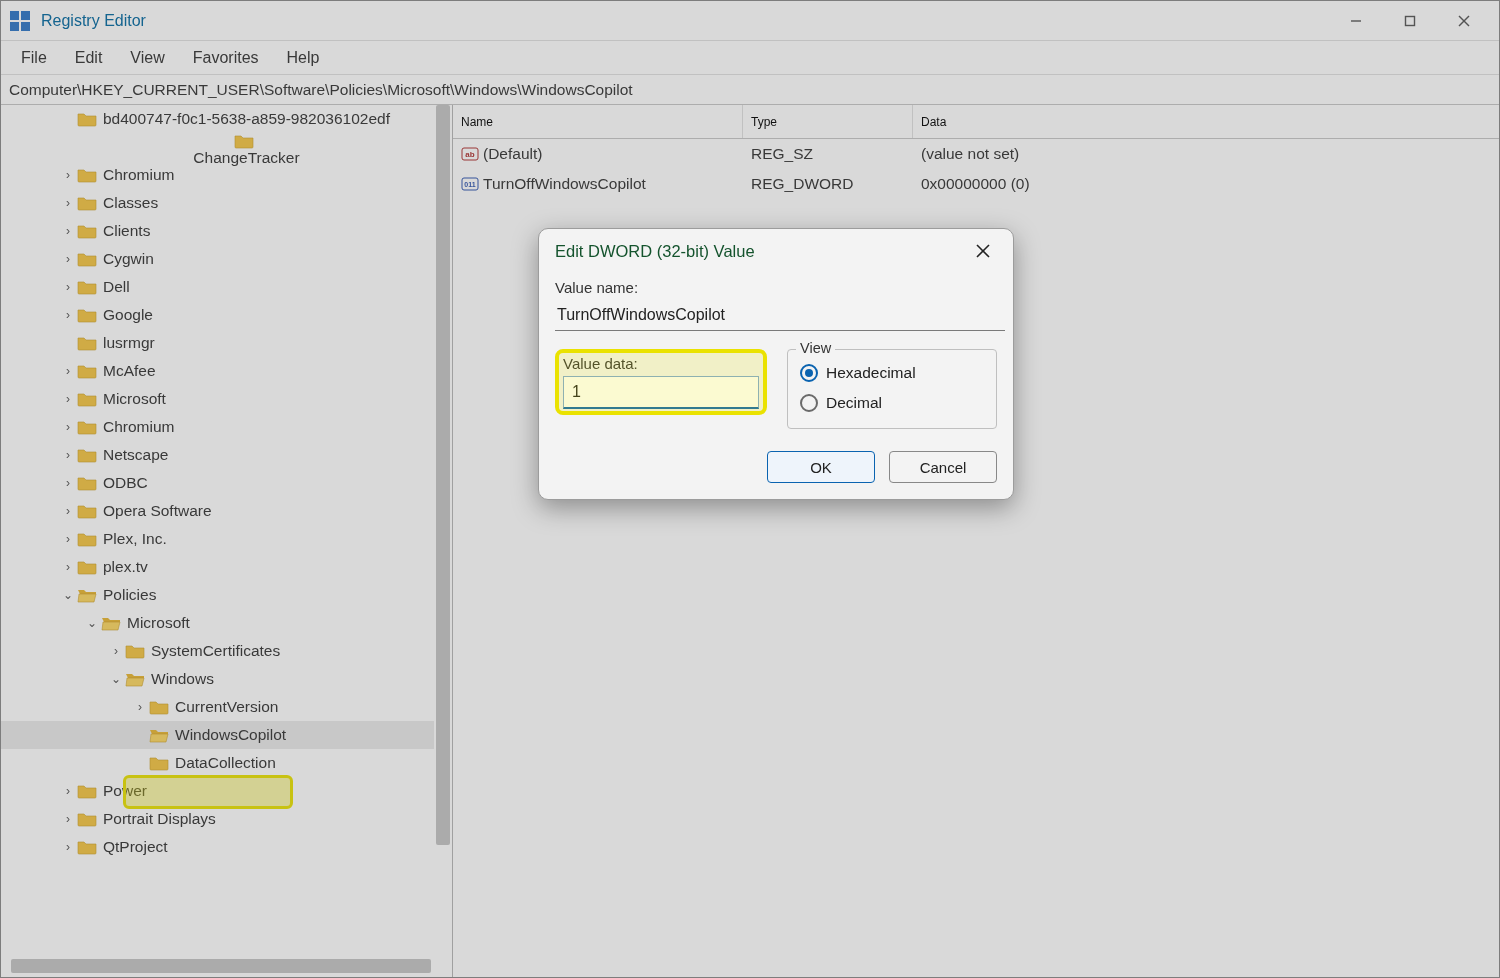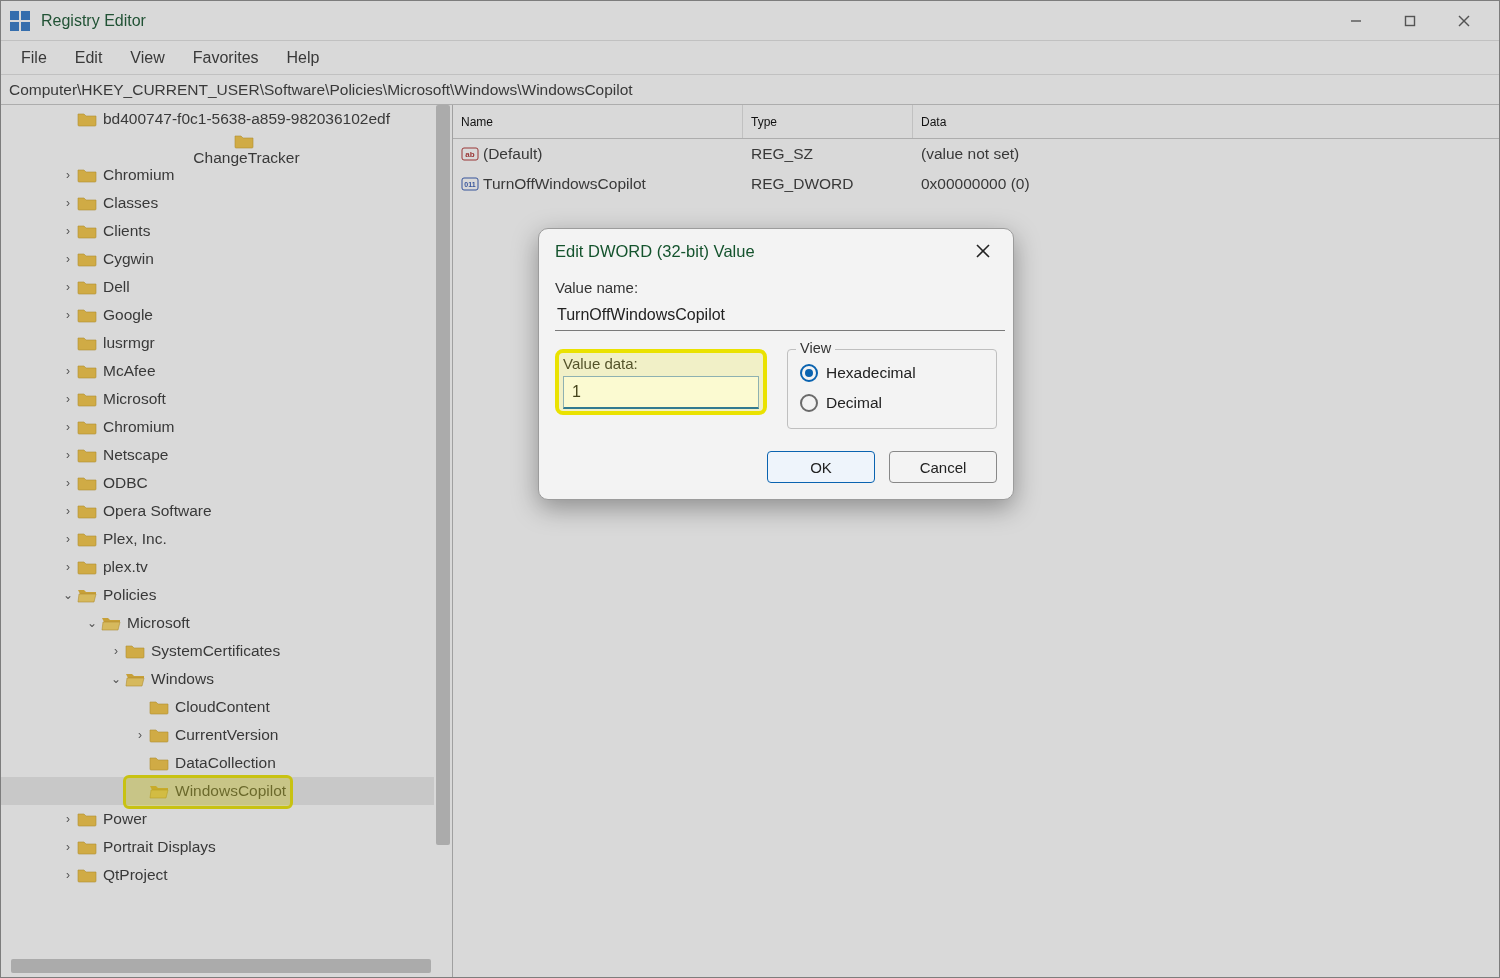--- a/index.html
+++ b/index.html
@@ -8,21 +8,21 @@
   
   body { position: relative; background: #fff; }
   .dim-overlay { position: absolute; inset: 0; background: rgba(80,80,80,0.22); pointer-events: none; z-index: 5; }
 
   
   .window { position: absolute; inset: 0; border: 1px solid #8a8a8a; background: #fff; display: flex; flex-direction: column; }
 
   
   .titlebar { height: 40px; display: flex; align-items: center; padding: 0 8px; background: #fff; border-bottom: 1px solid #e0e0e0; }
   .titlebar .app-icon { width: 22px; height: 22px; margin-right: 10px; }
-  .title-text { font-size: 16px; color: #14532d; flex: 0 0 auto; }
+  .title-text { font-size: 16px; color: #0369a1; flex: 0 0 auto; }
   .title-spacer { flex: 1; }
   .caption-btns { display: flex; gap: 0; }
   .caption-btn { width: 54px; height: 40px; display: flex; align-items: center; justify-content: center; color: #555; }
   .caption-btn svg { width: 14px; height: 14px; }
 
   
   .menubar { height: 34px; display: flex; align-items: center; padding: 0 6px; border-bottom: 1px solid #e0e0e0; }
   .menu-item { padding: 4px 14px; font-size: 16px; color: #333; }
 
   
@@ -318,55 +318,46 @@
             <span class="chev">⌄</span>
             <span class="folder">
               <svg viewBox="0 0 20 16">
                 <path d="M1 3 h6 l2 2 h10 v2 h-16 z" fill="#e8b631"></path>
                 <path d="M2 7 h17 l-2 8 h-16 z" fill="#fcd661" stroke="#caa026" stroke-width="0.6"></path>
               </svg>
             </span>
             <span>Windows</span>
           </div>
           <div class="tree-item" style="padding-left: 130px;">
+            <span class="chev">›</span>
+            <span class="folder">
+              <svg viewBox="0 0 20 16">
+                <path d="M1 3 h6 l2 2 h10 v9 a1 1 0 0 1 -1 1 h-16 a1 1 0 0 1 -1 -1 z" fill="#f4c542" stroke="#caa026" stroke-width="0.6"></path>
+              </svg>
+            </span>
+            <span>CurrentVersion</span>
+          </div>
+          <div class="tree-item hl" style="padding-left: 130px;">
             <span class="chev"></span>
             <span class="folder">
               <svg viewBox="0 0 20 16">
-                <path d="M1 3 h6 l2 2 h10 v9 a1 1 0 0 1 -1 1 h-16 a1 1 0 0 1 -1 -1 z" fill="#f4c542" stroke="#caa026" stroke-width="0.6"></path>
-              </svg>
-            </span>
-            <span>CloudContent</span>
-          </div>
-          <div class="tree-item" style="padding-left: 130px;">
-            <span class="chev">›</span>
-            <span class="folder">
-              <svg viewBox="0 0 20 16">
-                <path d="M1 3 h6 l2 2 h10 v9 a1 1 0 0 1 -1 1 h-16 a1 1 0 0 1 -1 -1 z" fill="#f4c542" stroke="#caa026" stroke-width="0.6"></path>
-              </svg>
-            </span>
-            <span>CurrentVersion</span>
+                <path d="M1 3 h6 l2 2 h10 v2 h-16 z" fill="#e8b631"></path>
+                <path d="M2 7 h17 l-2 8 h-16 z" fill="#fcd661" stroke="#caa026" stroke-width="0.6"></path>
+              </svg>
+            </span>
+            <span>WindowsCopilot</span>
           </div>
           <div class="tree-item" style="padding-left: 130px;">
             <span class="chev"></span>
             <span class="folder">
               <svg viewBox="0 0 20 16">
                 <path d="M1 3 h6 l2 2 h10 v9 a1 1 0 0 1 -1 1 h-16 a1 1 0 0 1 -1 -1 z" fill="#f4c542" stroke="#caa026" stroke-width="0.6"></path>
               </svg>
             </span>
             <span>DataCollection</span>
-          </div>
-          <div class="tree-item hl" style="padding-left: 130px;">
-            <span class="chev"></span>
-            <span class="folder">
-              <svg viewBox="0 0 20 16">
-                <path d="M1 3 h6 l2 2 h10 v2 h-16 z" fill="#e8b631"></path>
-                <path d="M2 7 h17 l-2 8 h-16 z" fill="#fcd661" stroke="#caa026" stroke-width="0.6"></path>
-              </svg>
-            </span>
-            <span>WindowsCopilot</span>
           </div>
           <div class="tree-item" style="padding-left: 58px;">
             <span class="chev">›</span>
             <span class="folder">
               <svg viewBox="0 0 20 16">
                 <path d="M1 3 h6 l2 2 h10 v9 a1 1 0 0 1 -1 1 h-16 a1 1 0 0 1 -1 -1 z" fill="#f4c542" stroke="#caa026" stroke-width="0.6"></path>
               </svg>
             </span>
             <span>Power</span>
           </div>

